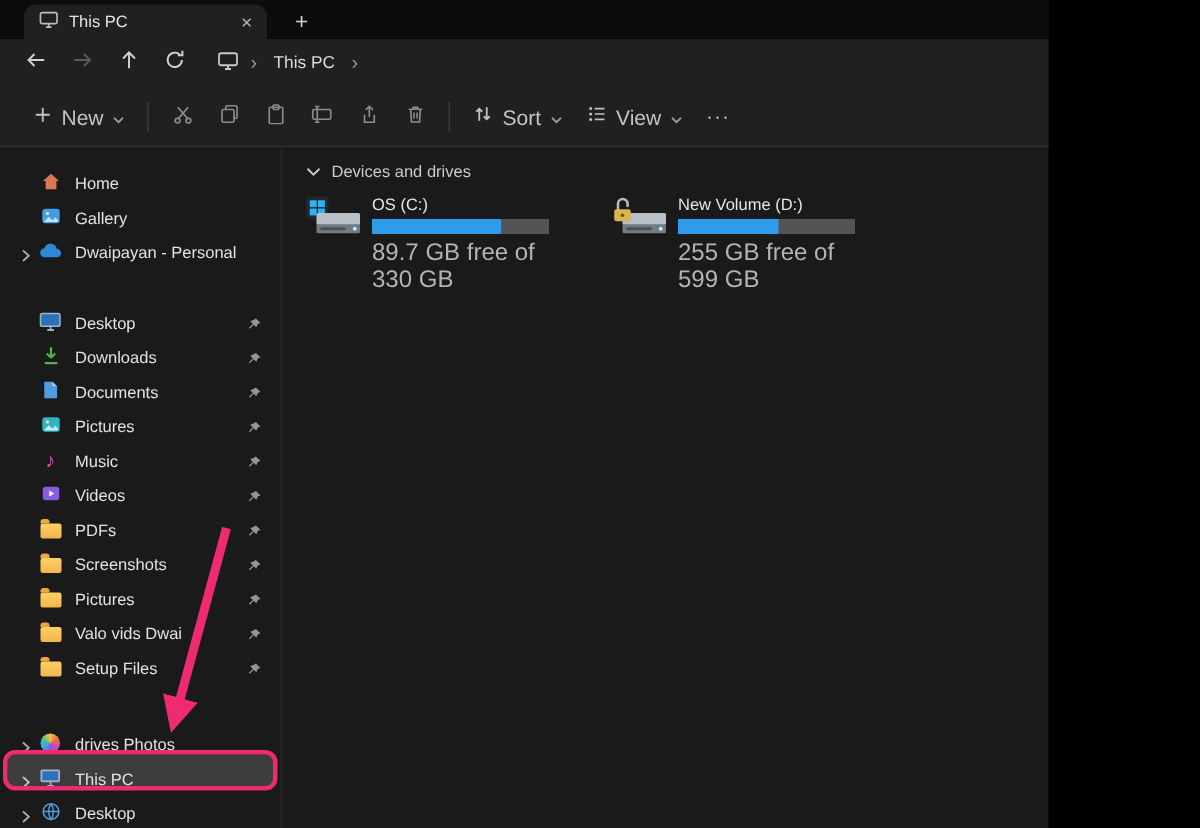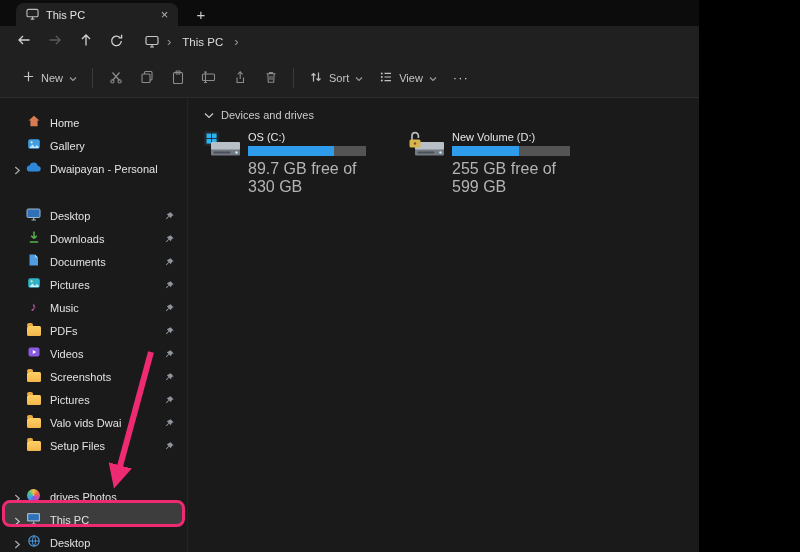--- a/index.html
+++ b/index.html
@@ -22,21 +22,21 @@
           display:flex;align-items:center;padding-left:8px}
   .nav-btn{width:31px;height:28px;display:flex;align-items:center;justify-content:center;border-radius:4px}
   .breadcrumb{display:flex;align-items:center;margin-left:13px;gap:8px;font-size:11.5px;color:#dcdcdc}
   .bc-sep{color:#9a9a9a;font-size:13px;line-height:10px}
   .bc-item{padding:2px 3px;border-radius:3px}
 
   
   .toolbar{position:absolute;left:0;top:58px;width:800px;height:40px;background:#202020;
            border-bottom:1px solid #2d2d2d;display:flex;align-items:center;padding-left:14px}
   .tb-btn{height:30px;display:flex;align-items:center;justify-content:center;border-radius:4px;
-          padding:0 8px;gap:6px;font-size:11px;color:#c4c4c4}
+          padding:0 8px;gap:6px;font-size:14px;color:#c4c4c4}
   .tb-icon-btn{width:31px;padding:0}
   .tb-sep{width:1px;height:20px;background:#3a3a3a;margin:0 7px}
   .tb-more{font-size:13px;letter-spacing:1px;color:#cfcfcf}
 
   
   .sidebar{position:absolute;left:0;top:99px;width:188px;bottom:0;padding-top:7px;border-right:1px solid #242424}
   .side-item{height:23px;display:flex;align-items:flex-end;margin:0 5px;padding:0 2px 0 5px;
              border-radius:4px;font-size:11px;color:#e2e2e2}
   .side-item.selected{background:#3d3d3d}
   .chev-slot{width:15px;display:flex;align-items:center;justify-content:center;flex:none}
@@ -301,38 +301,38 @@
       <span class="s-label">Music</span>
       <span class="pin">
           <svg width="11" height="11" viewBox="0 0 12 12">
             <path d="M7.2 1.4l3.4 3.4-1.9.5-1.2 2.6-1.9-1.9-2.8 2.9-.7-.7 2.9-2.8-1.9-1.9 2.6-1.2z" fill="#8f969e"></path>
           </svg>
         </span>
     </div>
     <div class="side-item">
       <span class="chev-slot"></span>
       <span class="s-icon">
-          <span class="folder-ic"></span>
-        </span>
-      <span class="s-label">PDFs</span>
-      <span class="pin">
-          <svg width="11" height="11" viewBox="0 0 12 12">
-            <path d="M7.2 1.4l3.4 3.4-1.9.5-1.2 2.6-1.9-1.9-2.8 2.9-.7-.7 2.9-2.8-1.9-1.9 2.6-1.2z" fill="#8f969e"></path>
-          </svg>
-        </span>
-    </div>
-    <div class="side-item">
-      <span class="chev-slot"></span>
-      <span class="s-icon">
           <svg width="14" height="14" viewBox="0 0 14 14">
             <rect x="1.5" y="2.5" width="11" height="9" rx="2" fill="#8a5ae0"></rect>
             <path d="M5.8 5l3.4 2-3.4 2z" fill="#fff"></path>
           </svg>
         </span>
       <span class="s-label">Videos</span>
+      <span class="pin">
+          <svg width="11" height="11" viewBox="0 0 12 12">
+            <path d="M7.2 1.4l3.4 3.4-1.9.5-1.2 2.6-1.9-1.9-2.8 2.9-.7-.7 2.9-2.8-1.9-1.9 2.6-1.2z" fill="#8f969e"></path>
+          </svg>
+        </span>
+    </div>
+    <div class="side-item">
+      <span class="chev-slot"></span>
+      <span class="s-icon">
+          <span class="folder-ic"></span>
+        </span>
+      <span class="s-label">PDFs</span>
       <span class="pin">
           <svg width="11" height="11" viewBox="0 0 12 12">
             <path d="M7.2 1.4l3.4 3.4-1.9.5-1.2 2.6-1.9-1.9-2.8 2.9-.7-.7 2.9-2.8-1.9-1.9 2.6-1.2z" fill="#8f969e"></path>
           </svg>
         </span>
     </div>
     <div class="side-item">
       <span class="chev-slot"></span>
       <span class="s-icon">
           <span class="folder-ic"></span>

